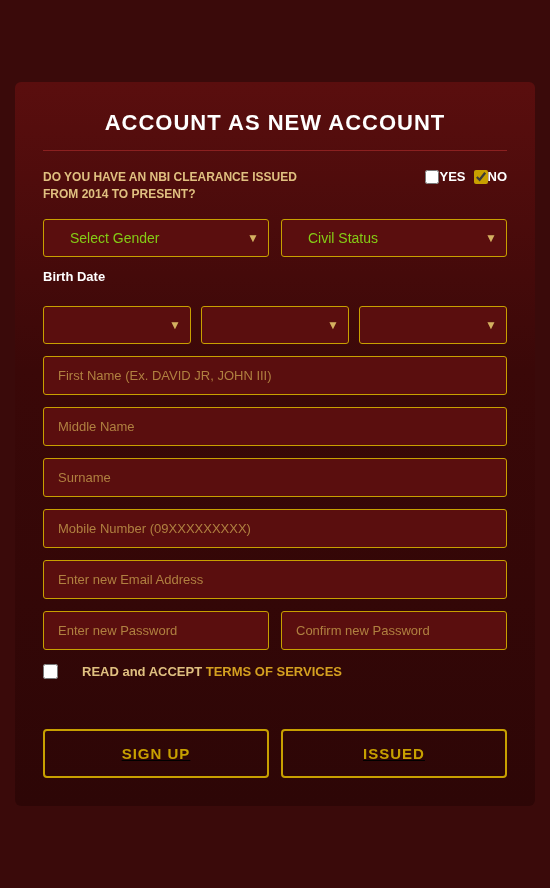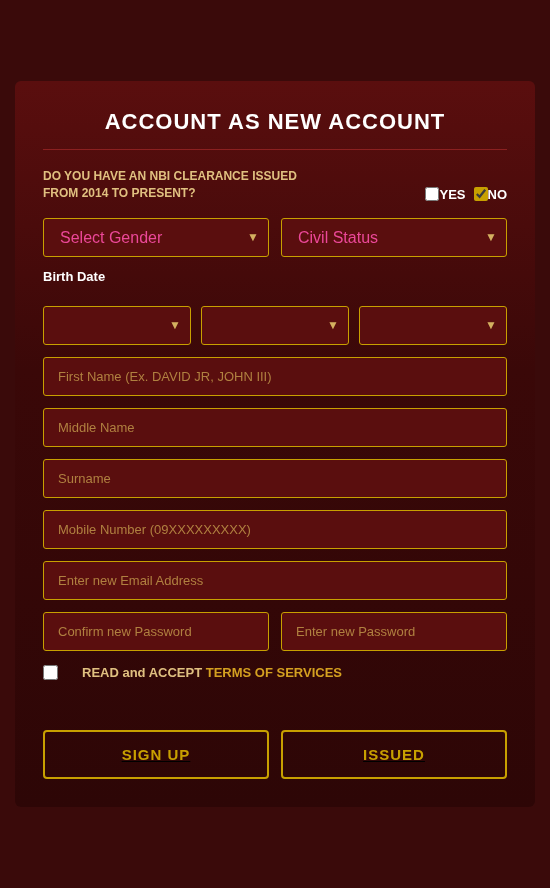--- a/index.html
+++ b/index.html
@@ -35,21 +35,21 @@
     }
 
     .divider {
       border: none;
       border-top: 1px solid #8b2020;
       margin-bottom: 18px;
     }
 
     .nbi-row {
       display: flex;
-      align-items: flex-end;
+      align-items: flex-start;
       justify-content: space-between;
       margin-bottom: 16px;
     }
 
     .nbi-question {
       color: #e0c080;
       font-size: 12px;
       font-weight: bold;
       max-width: 260px;
       line-height: 1.4;
@@ -85,23 +85,23 @@
 
     .select-wrapper {
       position: relative;
       flex: 1;
     }
 
     .select-wrapper select {
       width: 100%;
       background: #5a0e0e;
       border: 1.5px solid #c8a000;
-      color: #ec4899;
-      padding: 10px 16px;
-      font-size: 16px;
+      color: #84cc16;
+      padding: 10px 26px;
+      font-size: 14px;
       border-radius: 3px;
       appearance: none;
       -webkit-appearance: none;
       cursor: pointer;
       outline: none;
     }
 
     .select-arrow {
       position: absolute;
       right: 10px;
@@ -274,22 +274,22 @@
     </div>
   </div>
 
   <input class="input-field" type="text" placeholder="First Name (Ex. DAVID JR, JOHN III)" style="">
   <input class="input-field" type="text" placeholder="Middle Name" style="">
   <input class="input-field" type="text" placeholder="Surname" style="">
   <input class="input-field" type="text" placeholder="Mobile Number (09XXXXXXXXX)" style="">
   <input class="input-field" type="email" placeholder="Enter new Email Address" style="">
 
   <div class="password-row">
+    <input class="input-field" type="password" placeholder="Enter new Password" style="">
     <input class="input-field" type="password" placeholder="Confirm new Password" style="">
-    <input class="input-field" type="password" placeholder="Enter new Password" style="">
   </div>
 
   <div class="terms-row">
     <input type="checkbox" style="">
     <span class="terms-text">
       <span>READ and ACCEPT </span><a class="terms-link" href="#">TERMS OF SERVICES</a>
     </span>
   </div>
 
   <div class="btn-row">

